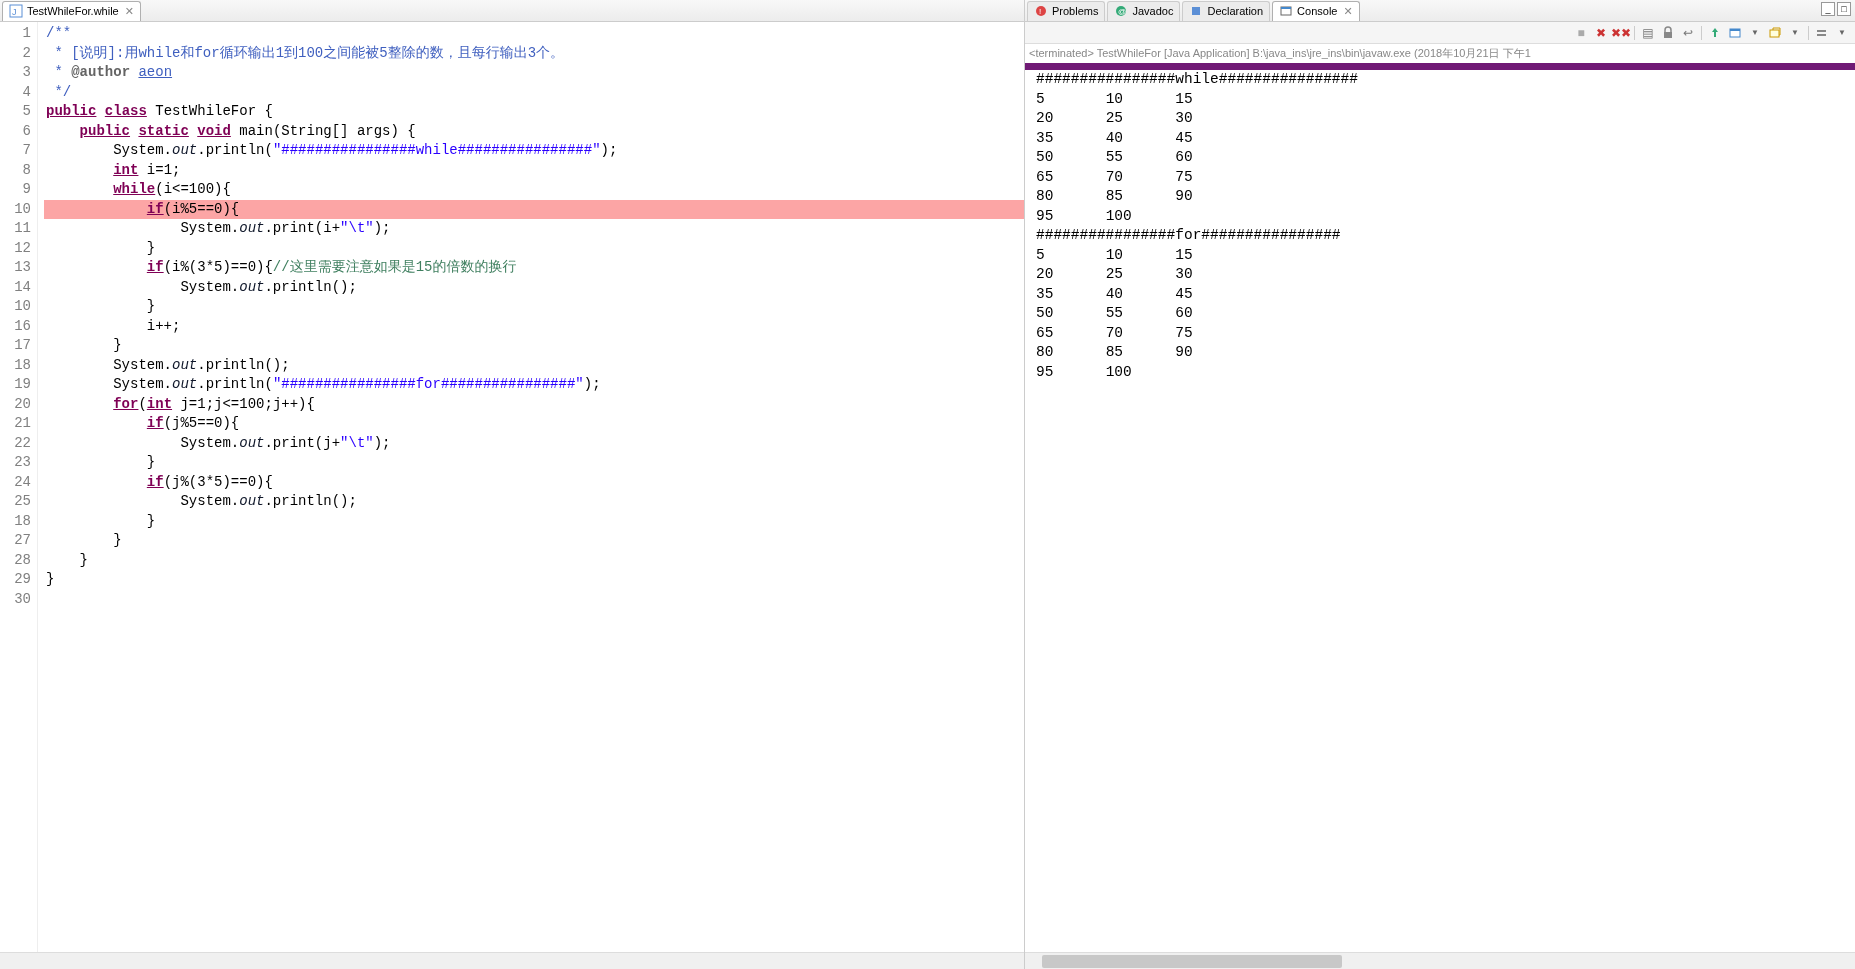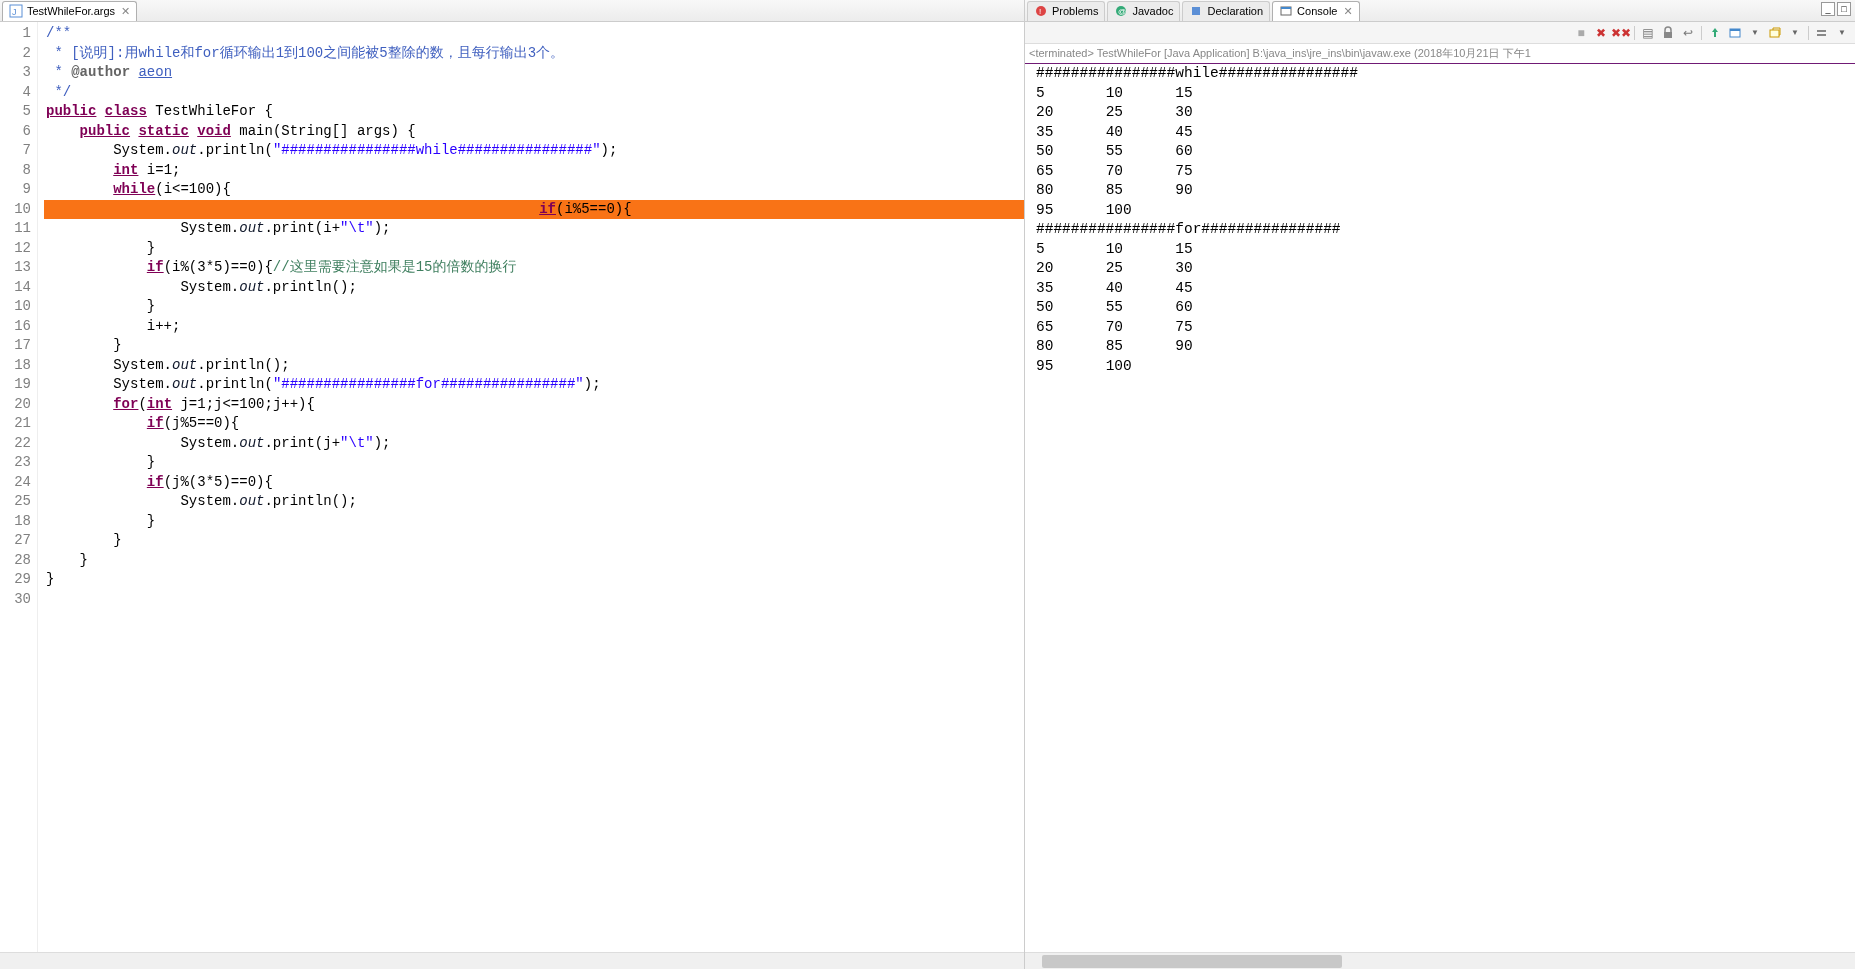--- a/index.html
+++ b/index.html
@@ -100,22 +100,21 @@
   white-space: pre;
   overflow: auto;
   position: relative;
 }
 .code-line {
   height: 19.5px;
   display: block;
   padding-left: 2px;
 }
 .code-line.highlighted {
-  background: #f97316;
-  text-align: center;
+  background: #fca5a5;
 }
 .kw { color: #7f0055; font-weight: bold; text-decoration: underline; }
 .cm { color: #3f5fbf; }
 .cm-green { color: #3f7f5f; }
 .str { color: #2a00ff; }
 .fld { color: #0f172a; font-style: italic; }
 .tag-hl { color: #646464; font-weight: bold; }
 .auth { color: #3f5fbf; text-decoration: underline; }
 .scrollbar-h {
   height: 17px;
@@ -158,21 +157,21 @@
 .toolbar-sep {
   width: 1px;
   height: 14px;
   background: #ccc;
   margin: 0 2px;
 }
 .console-status {
   font-size: 11px;
   color: #888;
   padding: 2px 4px;
-  border-bottom: 1px solid #701a75;
+  border-bottom: 7px solid #701a75;
   white-space: nowrap;
   overflow: hidden;
 }
 .console-output {
   flex: 1;
   font-family: Consolas, "Courier New", monospace;
   font-size: 14.5px;
   line-height: 19.5px;
   padding: 0 2px;
   white-space: pre;
@@ -222,21 +221,21 @@
 
   <div class="editor-panel">
     <div class="tab-bar">
       <div class="tab">
         <span class="tab-icon">
           <svg width="14" height="14">
               <rect x="1" y="1" width="12" height="12" fill="#fff" stroke="#5b8fd6"></rect>
               <text x="3" y="11" font-size="9" fill="#5b8fd6">J</text>
             </svg>
         </span>
-        <span>TestWhileFor.args</span>
+        <span>TestWhileFor.while</span>
         <span class="tab-close">✕</span>
       </div>
     </div>
     <div class="editor-body">
       <div class="gutter" id="gutter">
           <span class="ln">1</span>
           <span class="ln">2</span>
           <span class="ln">3</span>
           <span class="ln">4</span>
           <span class="ln">5</span>

